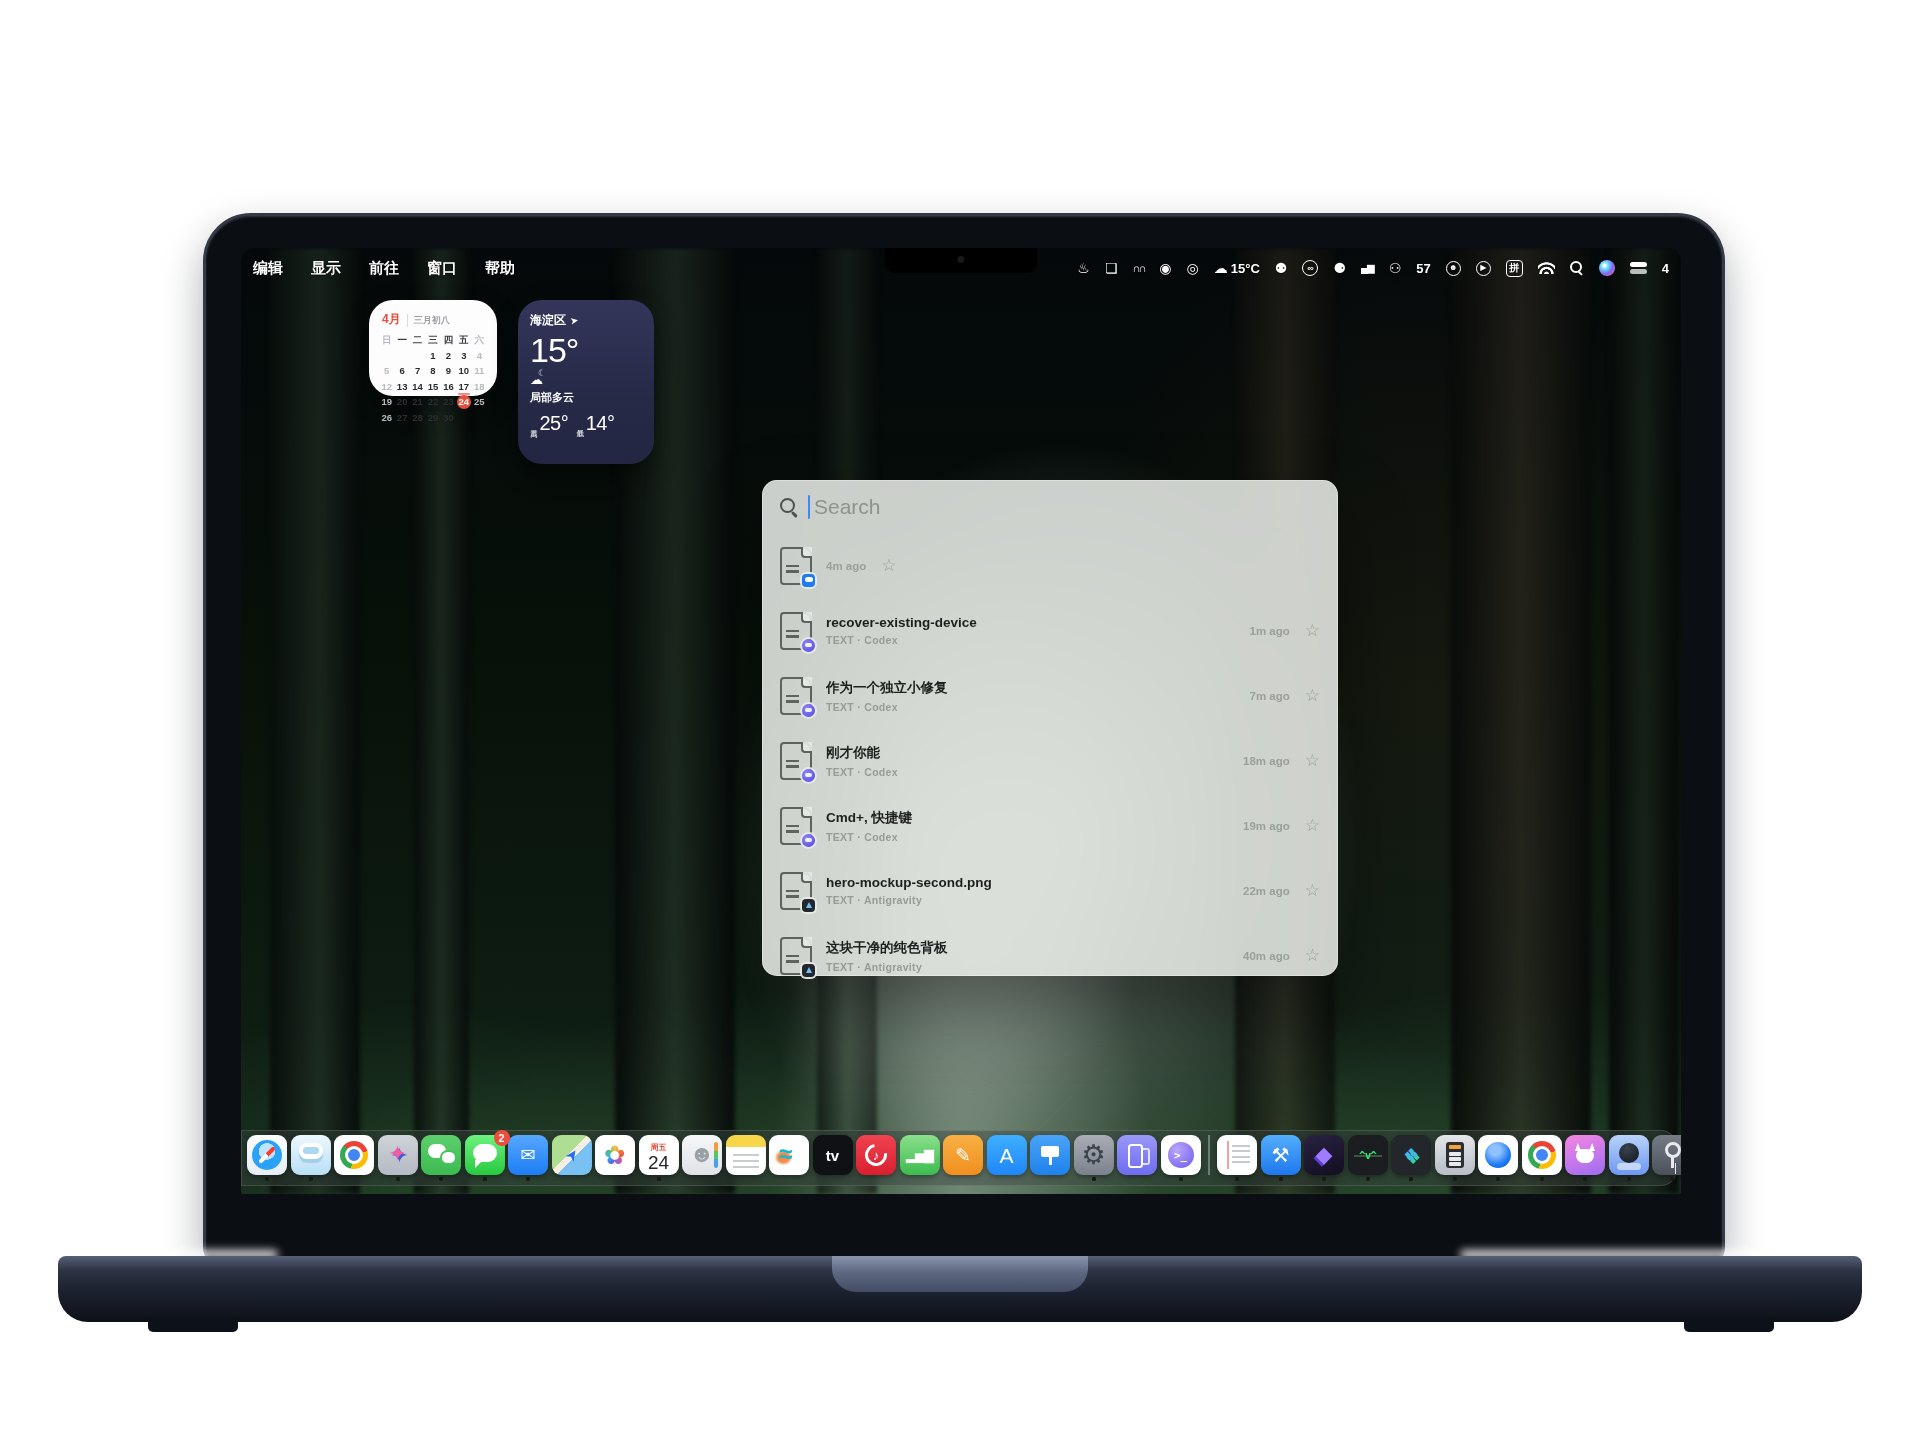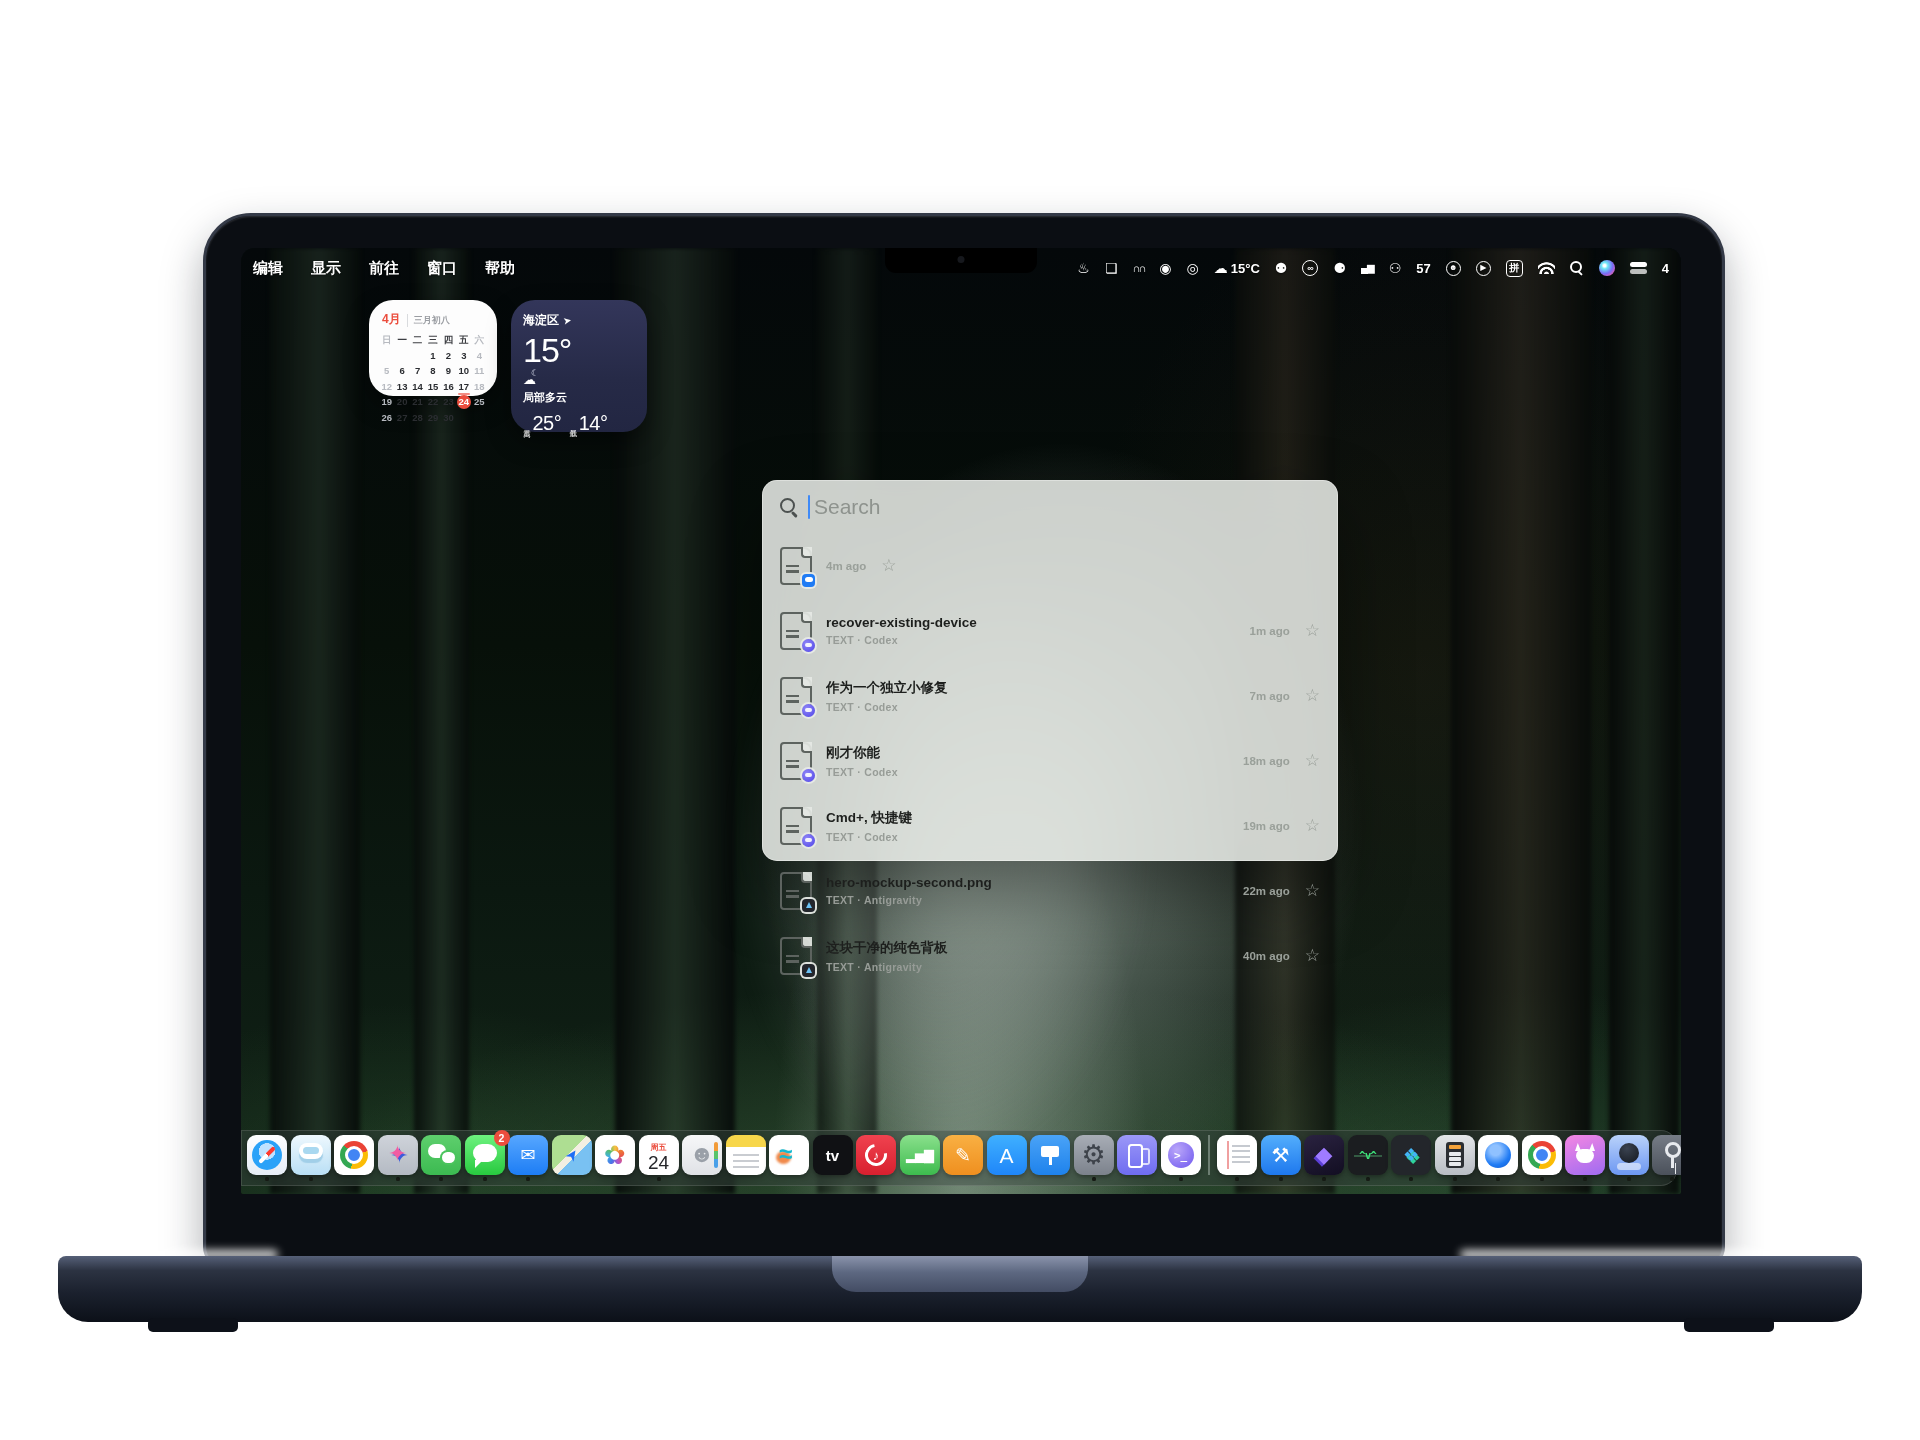--- a/index.html
+++ b/index.html
@@ -88,36 +88,36 @@
   .cal-cell.dim{color:#b7bac0;}
   .cal-cell.hd{color:#3c3e42;font-weight:800;}
   .cal-cell.hd.dim{color:#b7bac0;}
   .cal-cell.today{color:#fff;}
   .cal-cell.today::before{content:"";position:absolute;left:50%;top:50%;transform:translate(-50%,-50%);
     width:14px;height:14px;border-radius:50%;background:#eb4d3d;z-index:-1;}
   .cal-cell.uline::after{content:"";position:absolute;left:50%;transform:translateX(-50%);bottom:-2.5px;width:12px;height:2px;border-radius:1px;background:#f28b82;}
   .cal-widget{z-index:10}
   .cal-cell.today{z-index:0}
 
-  .weather-widget{position:absolute;left:270px;top:52px;width:136px;height:132px;border-radius:24px;
+  .weather-widget{position:absolute;left:277px;top:52px;width:136px;height:164px;border-radius:24px;
     background:linear-gradient(180deg,#33365a 0%,#262a47 60%,#222642 100%);
     box-shadow:0 10px 24px rgba(0,0,0,.4);color:#fff;padding:12px 12px 10px;box-sizing:border-box;z-index:10;}
   .w-loc{font-size:12px;font-weight:800;display:flex;align-items:center;gap:4px;}
   .w-loc .nav{font-size:10px;transform:rotate(-10deg);display:inline-block;}
   .w-temp{font-size:34px;font-weight:500;margin-top:2px;letter-spacing:-1px;}
   .w-icon{font-size:13px;margin-top:2px;position:relative;height:15px;}
   .w-icon .moon{position:absolute;left:8px;top:-4px;font-size:9px;color:#dfe3f2;}
   .w-cond{font-size:11px;font-weight:800;margin-top:3px;}
   .w-hl{display:flex;align-items:center;gap:8px;margin-top:7px;}
   .w-pair{display:flex;align-items:center;gap:2px;}
   .w-lbl{writing-mode:vertical-rl;text-orientation:upright;font-size:7.5px;line-height:1;opacity:.85;letter-spacing:0;}
   .w-val{font-size:20px;font-weight:500;letter-spacing:-0.5px;}
 
   
-  .search-panel{position:absolute;left:521px;top:232px;width:576px;height:381px;border-radius:15px;
+  .search-panel{position:absolute;left:521px;top:232px;width:576px;height:496px;border-radius:15px;
     background:rgba(231,234,230,.88);backdrop-filter:blur(26px);-webkit-backdrop-filter:blur(26px);
     box-shadow:0 30px 70px rgba(0,0,0,.38), inset 0 0 0 1px rgba(255,255,255,.35);
     z-index:15;display:flex;flex-direction:column;box-sizing:border-box;}
   .sp-searchrow{display:flex;align-items:center;gap:10px;padding:15px 18px 8px;}
   .mag{position:relative;width:18px;height:18px;flex:0 0 auto;}
   .mag::before{content:"";position:absolute;left:0;top:0;width:11px;height:11px;border:2.4px solid #4c5150;border-radius:50%;}
   .mag::after{content:"";position:absolute;right:0px;bottom:0px;width:7px;height:2.6px;background:#4c5150;border-radius:2px;transform:rotate(45deg);}
   .caret{width:2px;height:24px;background:#3f8af7;border-radius:1px;flex:0 0 auto;}
   .sp-input{flex:1;border:none;outline:none;background:transparent;font-size:21px;color:#2c2e2c;
     font-family:"Liberation Sans","DejaVu Sans",sans-serif;padding:0;margin-left:-6px;}

